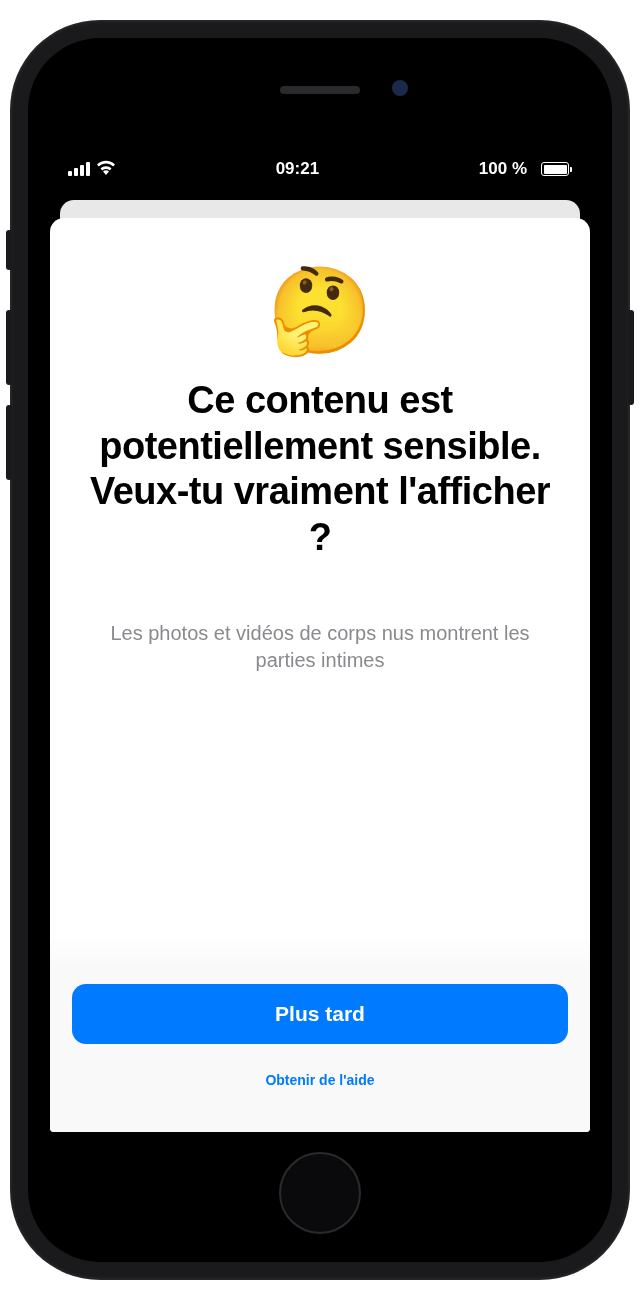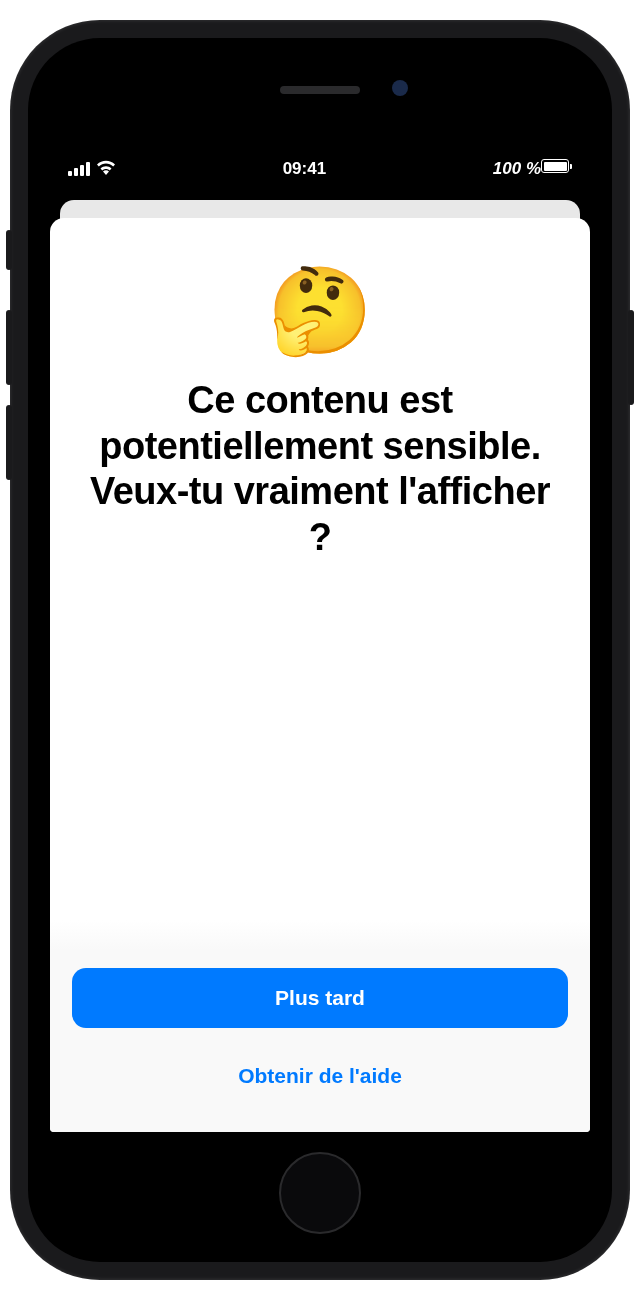--- a/index.html
+++ b/index.html
@@ -108,23 +108,22 @@
     }
     
     .status-left {
       display: flex;
       align-items: center;
       gap: 6px;
     }
     
     .status-right {
       display: flex;
-      align-items: flex-start;
-      gap: 0;
-      font-style: italic;
+      align-items: center;
+      gap: 14px;
     }
     
     .signal-bars {
       display: flex;
       align-items: flex-end;
       gap: 2px;
       height: 14px;
     }
     
     .signal-bars span {
@@ -231,41 +230,41 @@
       right: 0;
       height: 30px;
       background: linear-gradient(to bottom, rgba(255,255,255,0), rgba(249,249,249,1));
     }
     
     .button-bar {
       background: #f9f9f9;
       padding: 18px 22px 28px;
       display: flex;
       flex-direction: column;
-      gap: 20px;
+      gap: 12px;
     }
     
     .primary-button {
       background: #007aff;
       color: #fff;
       border: none;
       border-radius: 14px;
       padding: 18px;
       font-size: 21px;
       font-weight: 600;
       cursor: pointer;
       font-family: inherit;
     }
     
     .link-button {
       background: transparent;
       color: #007aff;
       border: none;
       padding: 16px;
-      font-size: 21px;
+      font-size: 14px;
       font-weight: 600;
       cursor: pointer;
       font-family: inherit;
     }
   </style>
 </head>
 <body>
 
 <div class="phone-frame">
   <div class="side-button left-1"></div>
@@ -287,41 +286,42 @@
               <span></span>
               <span></span>
               <span></span>
           </div>
           <div class="wifi-icon">
             <svg viewBox="0 0 20 16">
                 <path d="M10 16l-3-3.5c1.7-1.7 4.3-1.7 6 0L10 16zm-5.5-6.5c3-3 8-3 11 0l-1.8 2c-2-2-5.4-2-7.4 0l-1.8-2zM1 5.5c5-5 13-5 18 0l-1.8 2c-4-4-10.4-4-14.4 0L1 5.5z"></path>
               </svg>
           </div>
         </div>
-        <div>09:41</div>
+        <div>09:21</div>
         <div class="status-right">
           <span>100 %</span>
           <div class="battery-icon">
             <div class="battery-body">
                 <div class="battery-fill"></div>
               </div>
             <div class="battery-tip"></div>
           </div>
         </div>
       </div>
 
       <div class="back-card"></div>
 
       <div class="modal-sheet">
         <div class="sheet-content">
           <div class="emoji">🤔</div>
           <h1 class="title">
             <span>Ce contenu est potentiellement sensible.</span><br>
             <span>Veux-tu vraiment l'afficher ?</span>
           </h1>
+          <p class="subtitle">Les photos et vidéos de corps nus montrent les parties intimes</p>
           <div class="content-fade"></div>
         </div>
 
         <div class="button-bar">
           <button class="primary-button">Plus tard</button>
           <button class="link-button">Obtenir de l'aide</button>
         </div>
       </div>
 
     </div>

